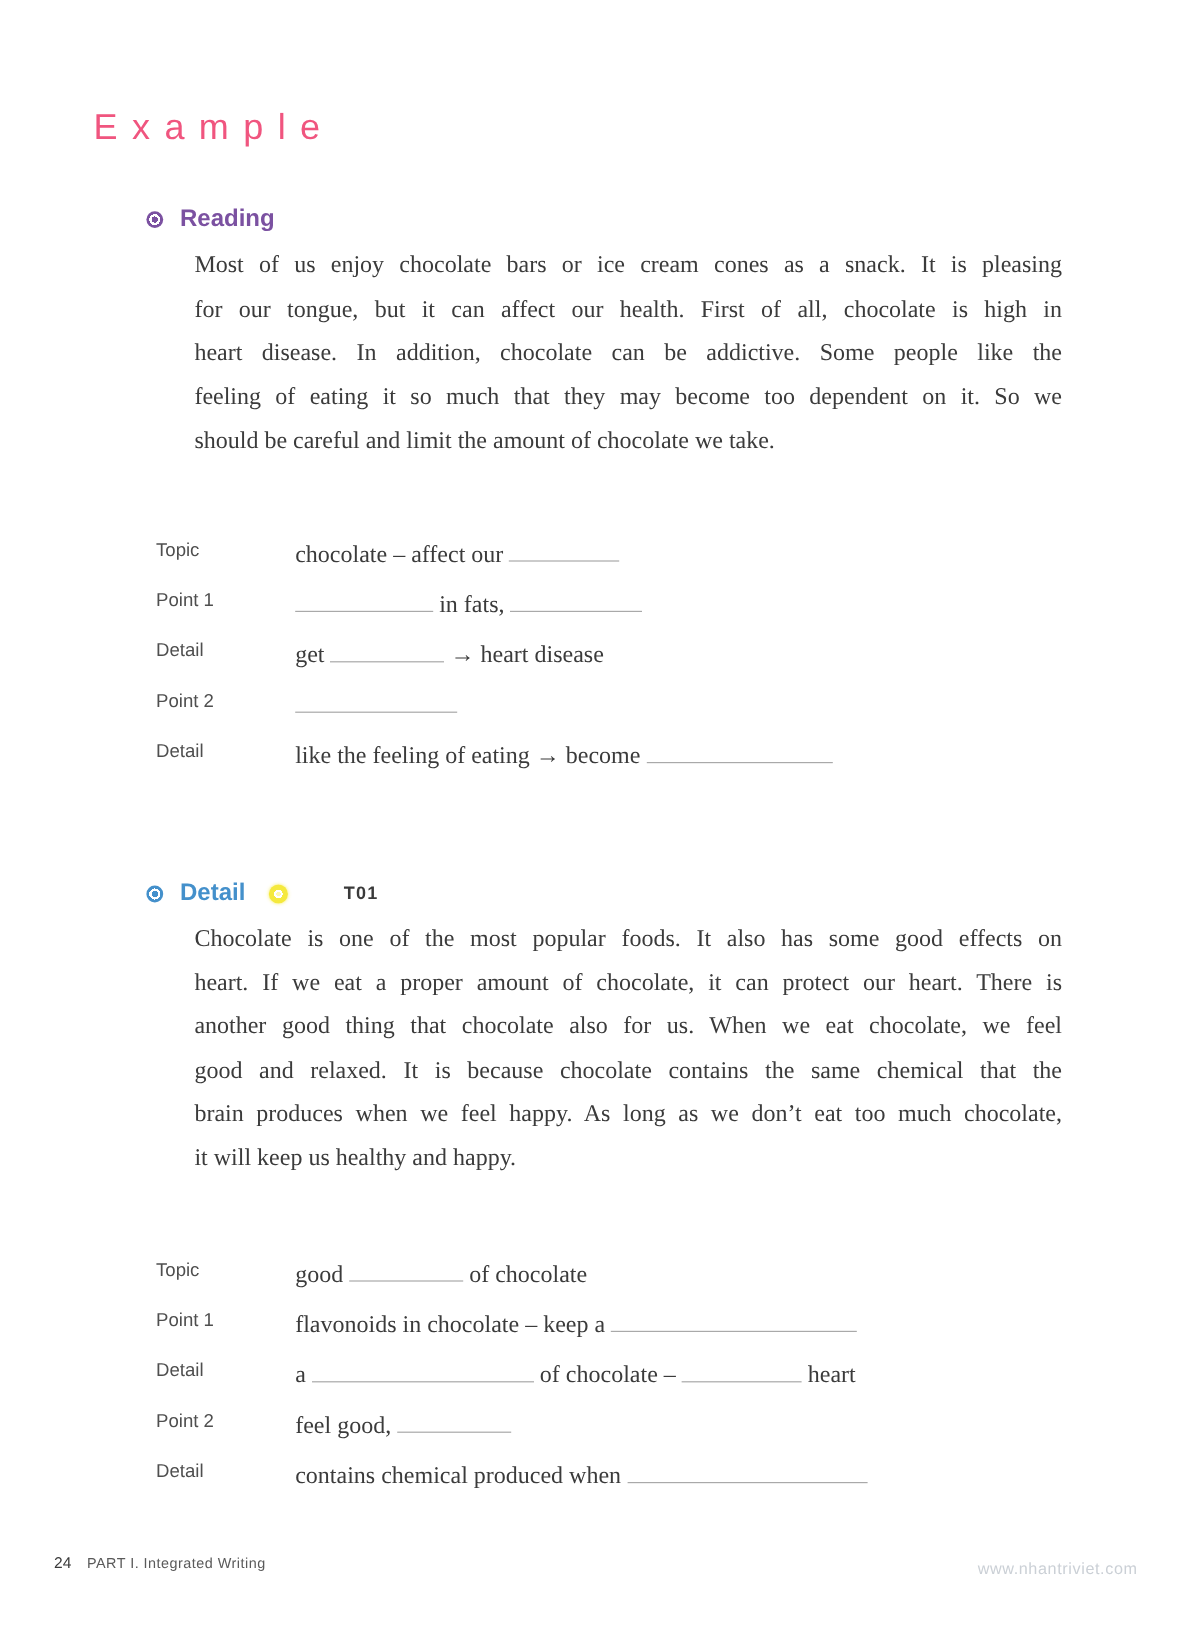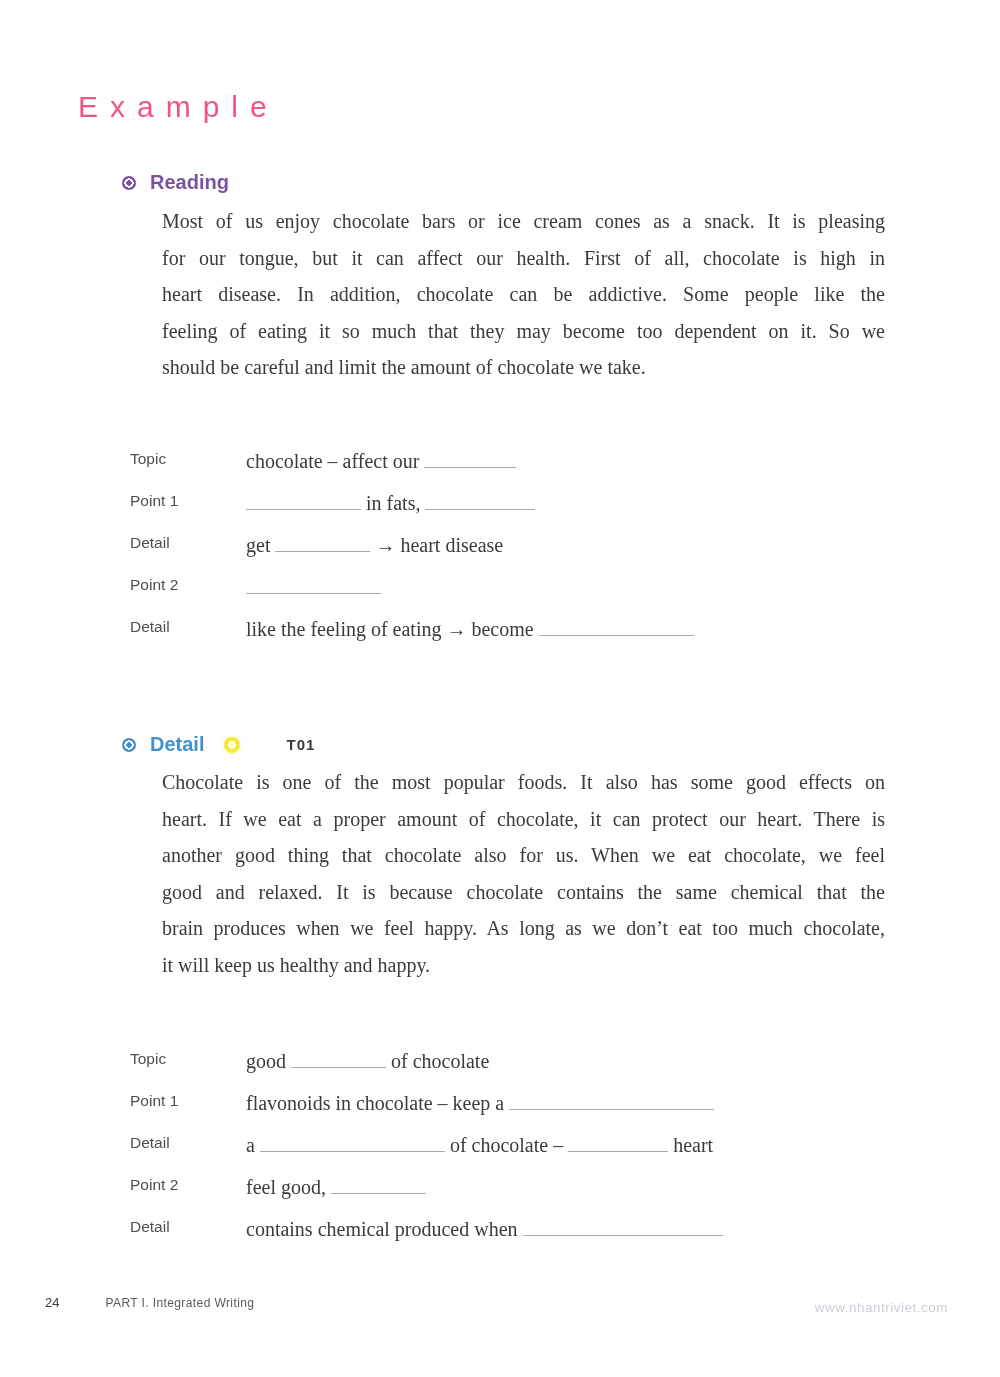--- a/index.html
+++ b/index.html
@@ -59,21 +59,21 @@
   }
   .blank{
     display:inline-block;height:0.85em;
     border-bottom:1.5px solid var(--blank-line,#a9a9a9);
   }
   .footer-left{
     position:absolute;left:45px;top:1295px;
     display:flex;align-items:baseline;gap:13px;
   }
   .page-num{font-size:13px;color:#3a3a3a;}
-  .footer-section{font-size:12px;color:#5a5a5a;letter-spacing:0.4px;margin-left:33px;}
+  .footer-section{font-size:12px;color:#5a5a5a;letter-spacing:0.4px;}
   .footer-site{
     position:absolute;right:52px;top:1300px;
     font-size:13.5px;color:var(--site-gray,#cbd0d6);letter-spacing:0.5px;
   }
 </style>
 </head>
 <body style="--title-pink: #f0557f; --reading-purple: #7b51a1; --lecture-blue: #4490cb; --audio-yellow: #f5e93d; --body-text: #3b3b3b; --label-gray: #4f4f4f; --blank-line: #a9a9a9; --site-gray: #cbd0d6;">
 
 <h1 class="title">Example</h1>
 

